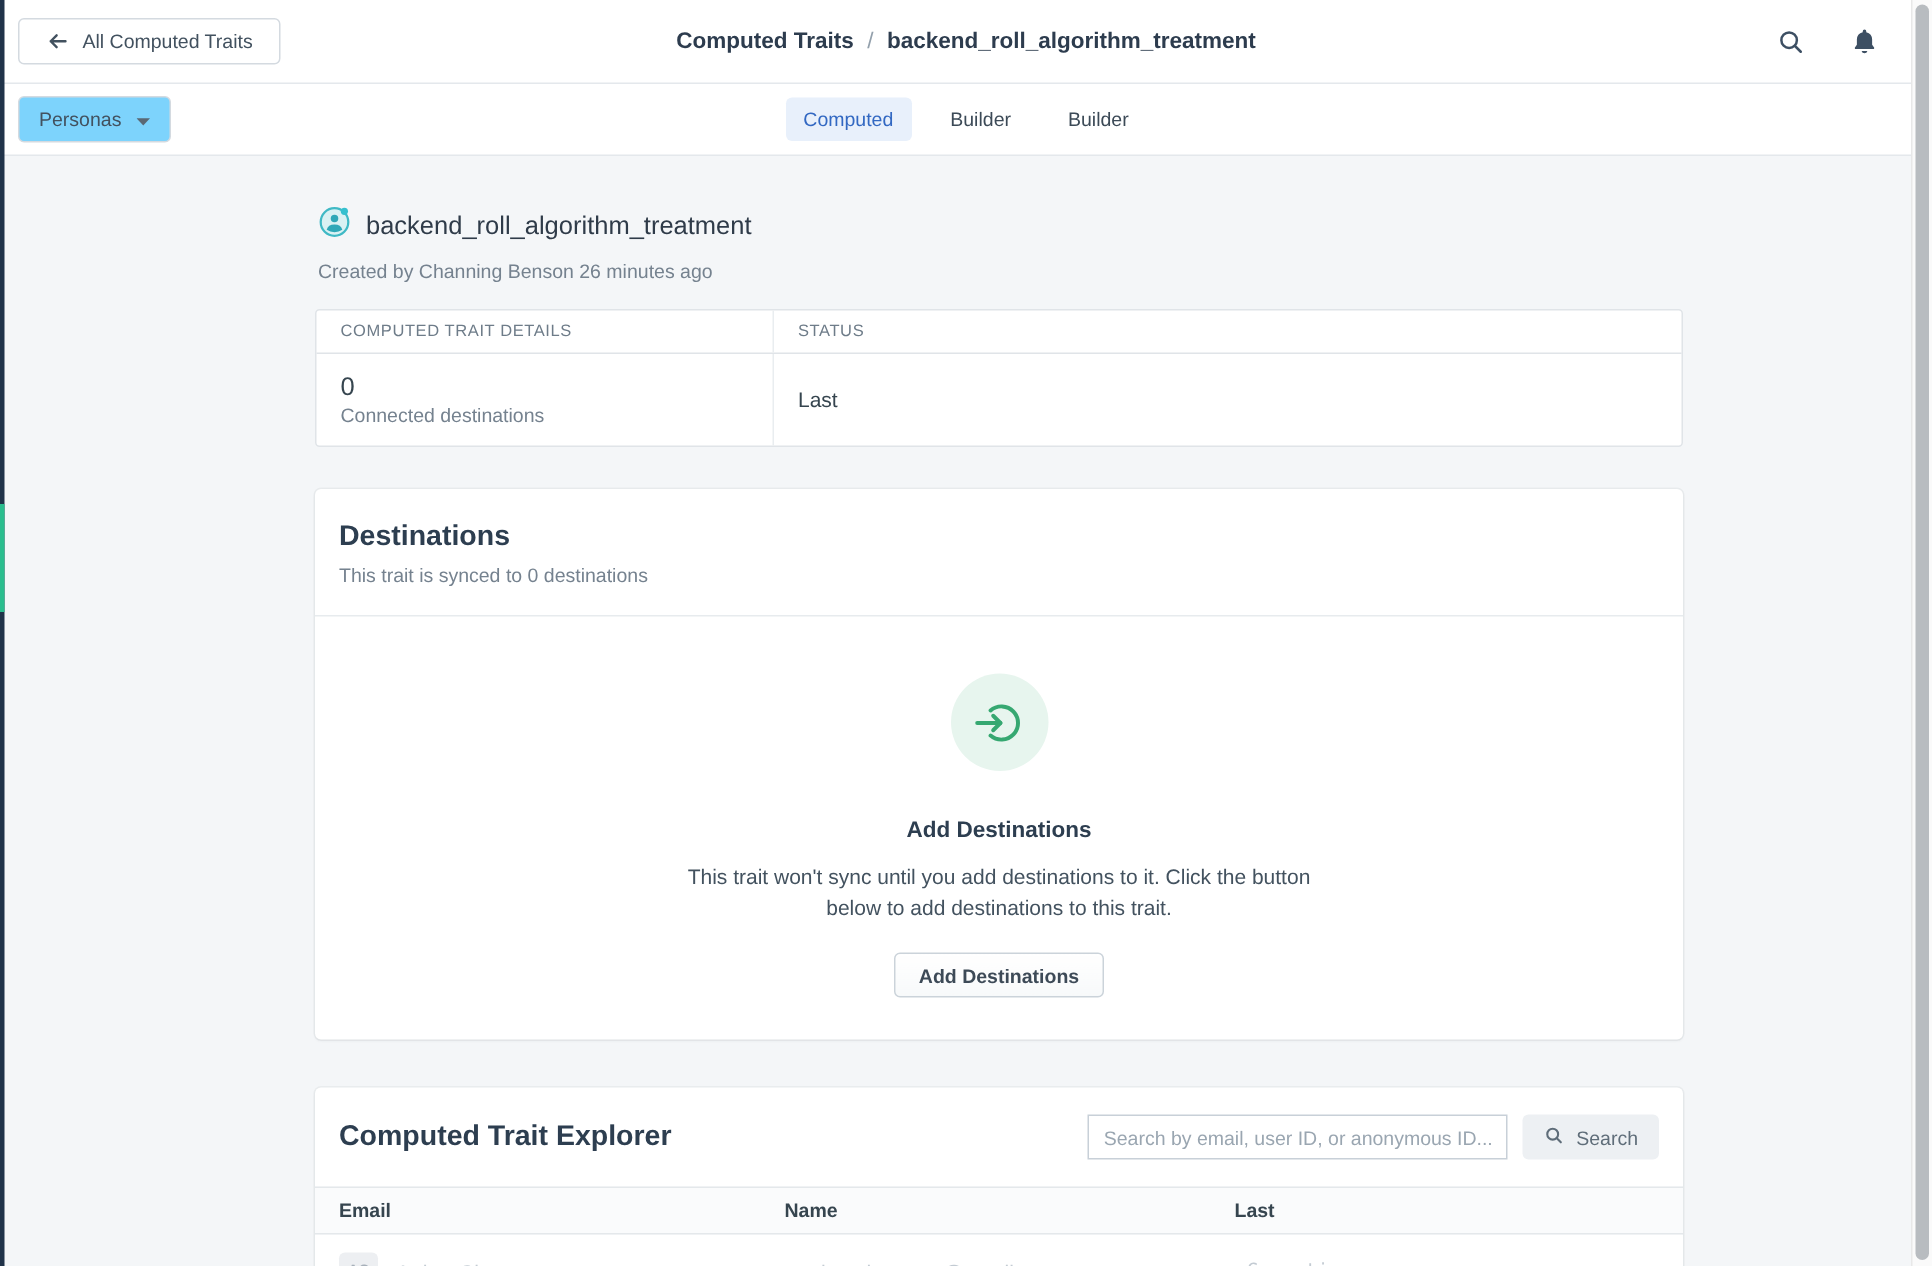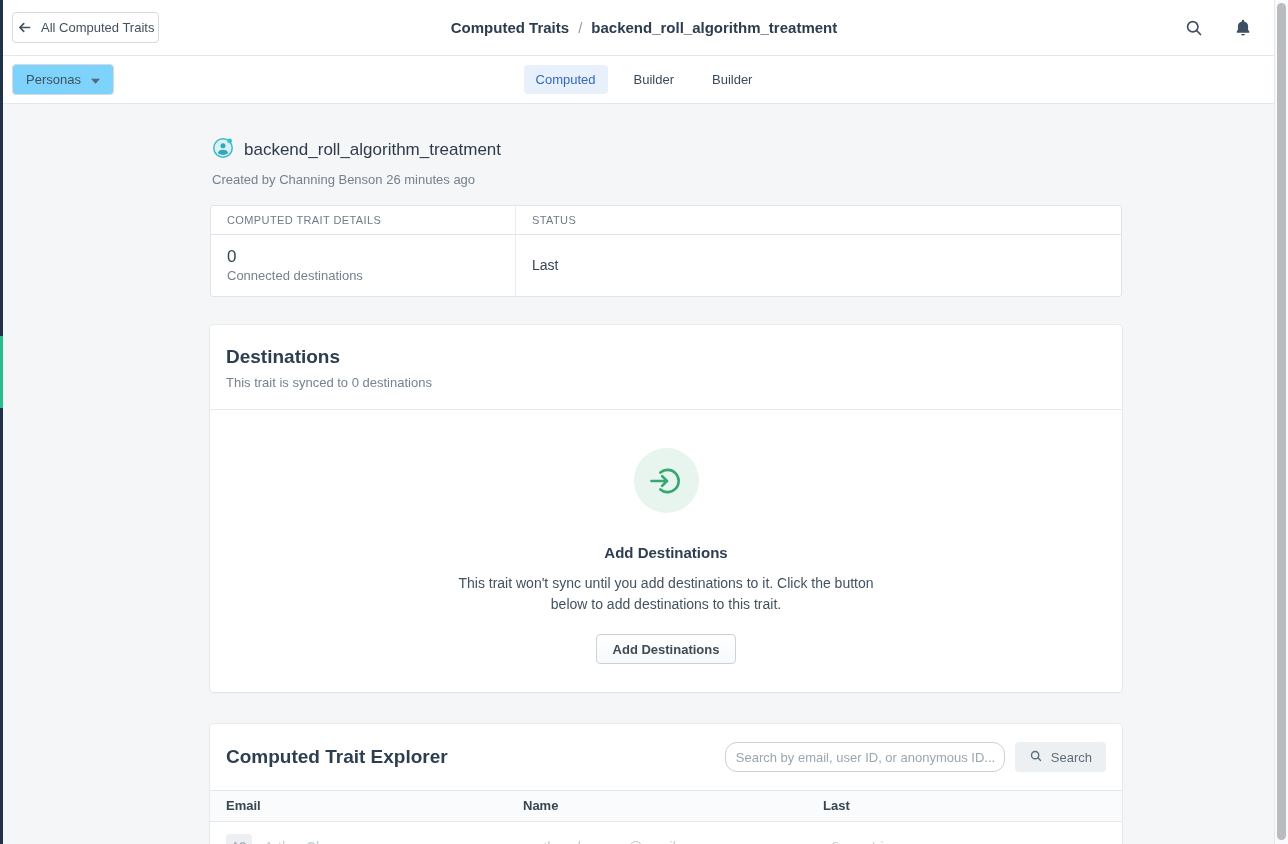--- a/index.html
+++ b/index.html
@@ -11,21 +11,21 @@
   
   .edge-strip { position: absolute; left: 0; top: 0; bottom: 0; width: 3px; background: #203349; z-index: 50; }
   .edge-strip-green { position: absolute; left: 0; top: 336px; width: 3px; height: 72px; background: #2abd8e; }
 
   
   .scrollbar { position: absolute; right: 0; top: 0; bottom: 0; width: 14px; background: #fafafa; border-left: 1px solid #e8e8e8; z-index: 60; }
   .scrollbar-thumb { position: absolute; left: 2px; right: 2px; top: 3px; bottom: 4px; background: #b8bcc0; border-radius: 6px; }
 
   
   .topbar { height: 56px; background: #ffffff; border-bottom: 1px solid #e4e8ec; display: flex; align-items: center; padding: 0 34px 0 12px; position: relative; }
-  .back-btn { display: inline-flex; align-items: center; gap: 9px; height: 31px; padding: 0 4px; background: #fff; border: 1px solid #d4dae0; border-radius: 4px; font-size: 13px; font-weight: 500; color: #42515f; cursor: pointer; }
+  .back-btn { display: inline-flex; align-items: center; gap: 9px; height: 31px; padding: 0 18px; background: #fff; border: 1px solid #d4dae0; border-radius: 4px; font-size: 13px; font-weight: 500; color: #42515f; cursor: pointer; }
   .back-btn svg { display: block; }
   .breadcrumb { position: absolute; left: 0; right: 0; text-align: center; font-size: 15px; font-weight: 600; color: #2d3c4e; pointer-events: none; }
   .breadcrumb span { pointer-events: auto; }
   .crumb-sep { color: #93a0ac; font-weight: 400; padding: 0 9px; }
   .topbar-icons { margin-left: auto; display: flex; align-items: center; gap: 27px; z-index: 2; }
   .icon-btn { width: 22px; height: 22px; display: inline-flex; align-items: center; justify-content: center; cursor: pointer; background: none; border: none; }
 
   
   .navbar { height: 48px; background: #ffffff; border-bottom: 1px solid #e4e8ec; display: flex; align-items: center; padding: 0 12px; position: relative; }
   .personas-btn { display: inline-flex; align-items: center; gap: 10px; height: 31px; padding: 0 13px; background: #7dd3fc; border: 1px solid #d4dae0; border-radius: 4px; font-size: 13px; font-weight: 500; color: #42515f; cursor: pointer; z-index: 2; }
@@ -66,21 +66,21 @@
   .dest-empty { text-align: center; padding: 38px 40px 28px; }
   .empty-icon-circle { width: 65px; height: 65px; border-radius: 50%; background: #e7f5ee; margin: 0 auto; display: flex; align-items: center; justify-content: center; }
   .empty-heading { margin-top: 31px; font-size: 15px; font-weight: 700; color: #2d3e50; }
   .empty-text { margin-top: 12px; font-size: 14px; line-height: 21px; color: #43525f; }
   .add-dest-btn { margin-top: 19px; height: 30px; padding: 0 16px; font-family: "Liberation Sans", sans-serif; font-size: 13px; font-weight: 600; color: #3d4a57; background: linear-gradient(#ffffff, #f7f9fa); border: 1px solid #cbd3da; border-radius: 4px; cursor: pointer; }
 
   
   .explorer-card { margin-top: 32px; min-height: 160px; }
   .explorer-header { display: flex; align-items: center; padding: 18px 16px; }
   .explorer-search { margin-left: auto; display: flex; align-items: center; gap: 10px; }
-  .search-input { width: 280px; height: 30px; border: 1px solid #c8d0d8; border-radius: 12px; padding: 0 10px; font-family: "Liberation Sans", sans-serif; font-size: 13px; color: #42515f; background: #fff; }
+  .search-input { width: 280px; height: 30px; border: 1px solid #c8d0d8; border-radius: 0; padding: 0 10px; font-family: "Liberation Sans", sans-serif; font-size: 13px; color: #42515f; background: #fff; }
   .search-input::placeholder { color: #9aa6b1; }
   .search-btn { height: 30px; padding: 0 14px; display: inline-flex; align-items: center; gap: 8px; background: #edf0f3; border: none; border-radius: 4px; font-family: "Liberation Sans", sans-serif; font-size: 13px; font-weight: 500; color: #5f6d79; cursor: pointer; }
 
   .explorer-thead { display: grid; grid-template-columns: 297px 300px 1fr; padding-left: 16px; background: #fafbfc; border-top: 1px solid #e4e8eb; border-bottom: 1px solid #e4e8eb; }
   .explorer-thead > div { font-size: 13px; font-weight: 600; color: #36454f; padding: 7px 0 8px; }
   .explorer-row { display: grid; grid-template-columns: 297px 300px 1fr; padding-left: 16px; align-items: center; height: 50px; border-bottom: 1px solid #eceff2; cursor: pointer; }
   .name-cell { display: flex; align-items: center; gap: 12px; }
   .avatar { width: 26px; height: 26px; border-radius: 4px; background: #edeff2; color: #a7b0ba; font-size: 10px; font-weight: 600; display: flex; align-items: center; justify-content: center; }
   .muted-text { font-size: 14px; color: #c3cbd3; }
   .cell-pad { padding-left: 8px; }

